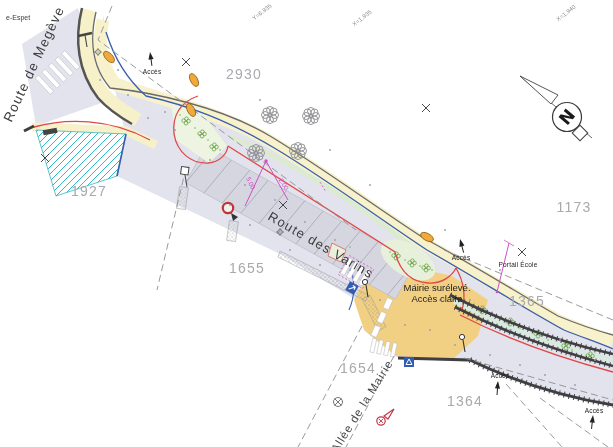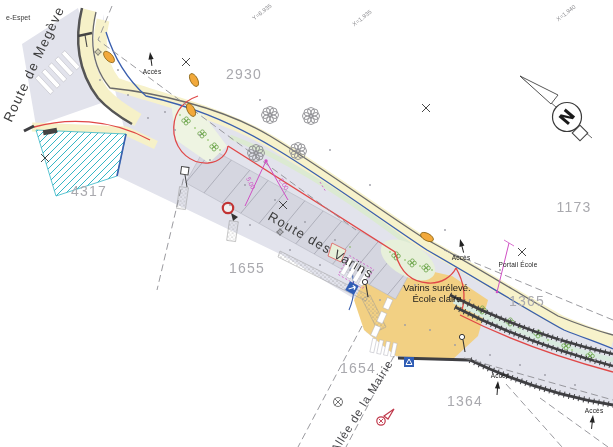--- a/index.html
+++ b/index.html
@@ -361,30 +361,30 @@
 
 <div class="lbl corner" style="left:6px;top:14px;">e-Espet</div>
 
 <div class="lbl street" style="left:34px;top:64px;transform:translate(-50%,-50%) rotate(-65deg);font-size:13.5px;">Route de Megève</div>
 
 <div class="lbl street" style="left:321px;top:245px;transform:translate(-50%,-50%) rotate(30deg);">Route des Varins</div>
 
 <div class="lbl street-sm" style="left:362px;top:406px;transform:translate(-50%,-50%) rotate(-58deg);">Allée de la Mairie</div>
 
 <div class="lbl parcel" style="left:244px;top:74px;transform:translate(-50%,-50%);">2930</div>
-<div class="lbl parcel" style="left:89px;top:191px;transform:translate(-50%,-50%);">4317</div>
+<div class="lbl parcel" style="left:89px;top:191px;transform:translate(-50%,-50%);">1927</div>
 <div class="lbl parcel" style="left:247px;top:268px;transform:translate(-50%,-50%);">1655</div>
 <div class="lbl parcel" style="left:574px;top:207px;transform:translate(-50%,-50%);">1173</div>
 <div class="lbl parcel" style="left:527px;top:301px;transform:translate(-50%,-50%);text-align:right;">1365</div>
 <div class="lbl parcel" style="left:358px;top:368px;transform:translate(-50%,-50%);text-align:right;">1654</div>
 <div class="lbl parcel" style="left:465px;top:401px;transform:translate(-50%,-50%);text-align:right;">1364</div>
 
 <div class="lbl plateau-note" style="left:437px;top:294px;transform:translate(-50%,-50%);">
-  <div>Varins surélevé.</div>
-  <div>École claire</div>
+  <div>Mairie surélevé.</div>
+  <div>Accès claire</div>
 </div>
 
 <div class="lbl tiny" style="left:152px;top:71px;transform:translate(-50%,-50%);">Accès</div>
 <div class="lbl tiny" style="left:461px;top:257px;transform:translate(-50%,-50%);">Accès</div>
 <div class="lbl tiny" style="left:500px;top:375px;transform:translate(-50%,-50%);">Accès</div>
 <div class="lbl tiny" style="left:594px;top:410px;transform:translate(-50%,-50%);">Accès</div>
 
 <div class="lbl tiny" style="left:518px;top:264px;transform:translate(-50%,-50%);">Portail École</div>
 
 <div class="lbl grid" style="left:262px;top:12px;transform:translate(-50%,-50%) rotate(-38deg);">Y=6.935</div>

